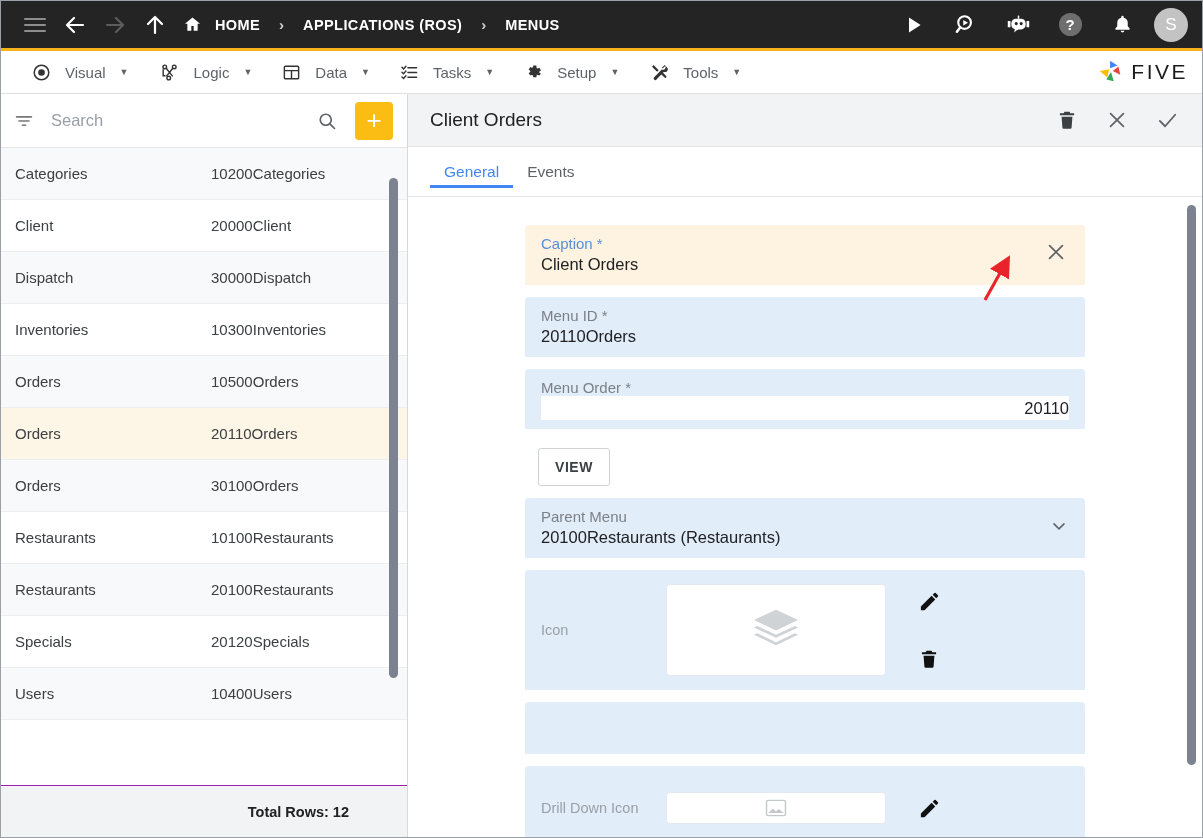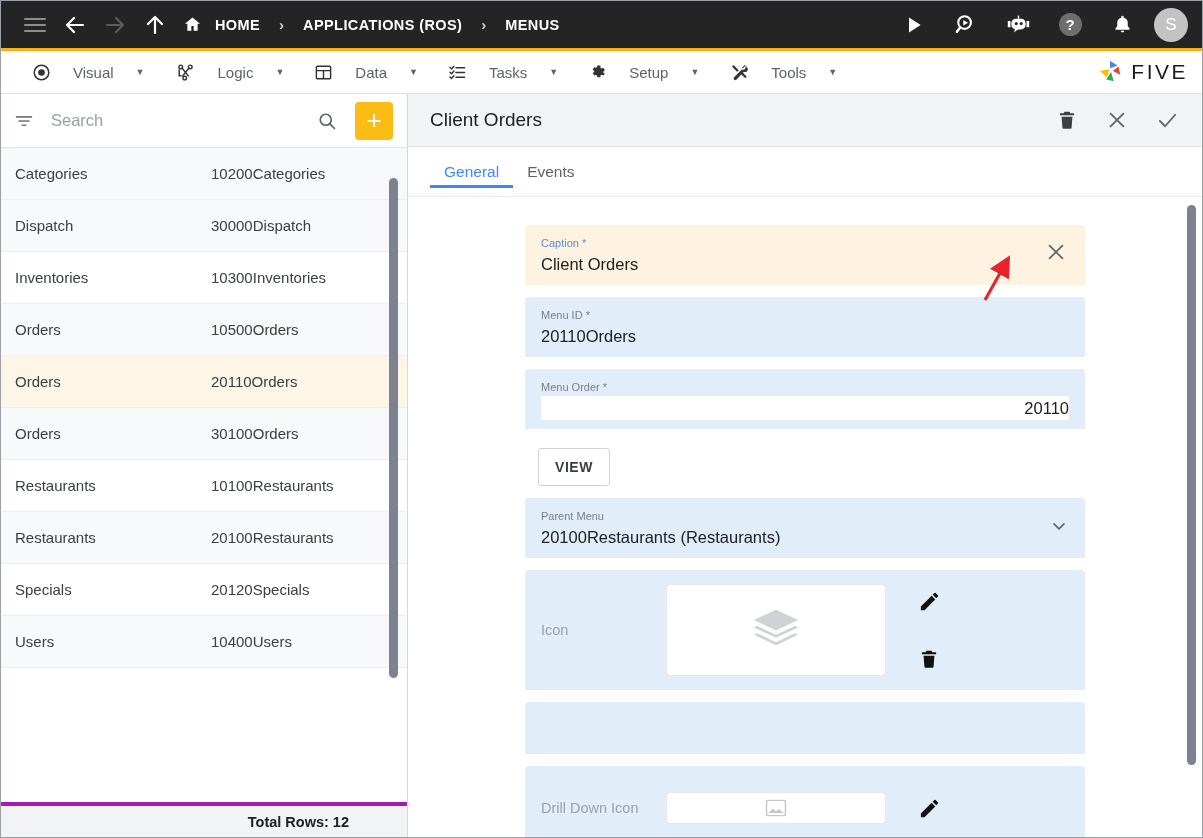--- a/index.html
+++ b/index.html
@@ -31,21 +31,21 @@
   .avatar { width: 34px; height: 34px; border-radius: 50%; background: #c3c3c3; color: #fff;
             display: flex; align-items: center; justify-content: center; font-size: 17px; cursor: pointer; }
   .help-circle { width: 23px; height: 23px; border-radius: 50%; background: #6e6e6e; color: #fff;
             display: flex; align-items: center; justify-content: center; font-size: 15px; font-weight: bold; }
 
   
   .menubar-wrap { flex: none; }
   .gold-line { height: 3px; background: #f6b21b; }
   .menubar { height: 43px; background: #fff; display: flex; align-items: center;
              padding-left: 16px; border-bottom: 1px solid #e0e0e0; position: relative; }
-  .menu-item { display: flex; align-items: center; gap: 22px; padding: 0 15px; height: 43px;
+  .menu-item { display: flex; align-items: center; gap: 14px; padding: 0 15px; height: 43px;
                cursor: pointer; font-size: 15px; color: #5f6368; }
   .menu-item .cap { color: #5f6368; }
   .caret { font-size: 9px; color: #5f6368; }
   .logo { position: absolute; right: 14px; display: flex; align-items: center; gap: 6px; }
   .logo-text { font-size: 21px; letter-spacing: 2.5px; color: #1a1a1a; }
 
   
   .body { flex: 1; display: flex; min-height: 0; background: #fff; }
 
   
@@ -73,23 +73,23 @@
   .row { height: 52px; display: flex; align-items: center; border-bottom: 1px solid #eceff1;
          cursor: pointer; }
   .row.odd  { background: #f8f9fa; }
   .row.even { background: #ffffff; }
   .row.sel  { background: #fdf5e6; }
   .cell { font-size: 15px; color: #3c4043; padding-left: 14px; }
   .c1 { width: 196px; }
   .c2 { flex: 1; }
   .list-scroll { position: absolute; right: 9px; top: 30px; width: 9px; height: 500px;
                  background: #7c8290; border-radius: 5px; cursor: pointer; }
-  .total { height: 35px; background: #f1f3f4; display: flex; align-items: center;
+  .total { height: 52px; background: #f1f3f4; display: flex; align-items: center;
            justify-content: flex-end; padding-right: 58px; font-size: 14.5px; font-weight: bold;
-           color: #202124; border-top: 4px solid #a21caf; flex: none; }
+           color: #202124; border-top: 1px solid #a21caf; flex: none; }
 
   
   .right { flex: 1; display: flex; flex-direction: column; min-width: 0; position: relative;
            background: #fff; }
   .panel-head { height: 53px; background: #f1f3f4; display: flex; align-items: center;
                 padding: 0 22px; border-bottom: 1px solid #e2e2e2; flex: none; }
   .panel-title { font-size: 19px; color: #202124; }
   .panel-actions { margin-left: auto; display: flex; align-items: center; gap: 24px; }
   .pa-btn { cursor: pointer; display: flex; align-items: center; justify-content: center;
             width: 26px; height: 26px; }
@@ -101,21 +101,21 @@
   .tab.active::after { content: ''; position: absolute; left: 0; right: 0; bottom: 0; height: 3px;
                        background: #4285f4; }
 
   .form-scroll { flex: 1; overflow: hidden; position: relative; min-height: 0; }
   .form { padding: 28px 0 0 0; display: flex; flex-direction: column; align-items: center; }
   .frow { width: 560px; display: flex; align-items: flex-start; margin-bottom: 12px; }
   .field { flex: 1; background: #e2edfa; border-radius: 4px 4px 0 0; position: relative;
            padding: 10px 16px 9px 16px; min-height: 52px; }
   .field.focused { background: #fdf3e0; }
   .field.tall { min-height: 104px; display: flex; align-items: center; gap: 0; padding: 14px 16px; }
-  .flabel { font-size: 11px; color: #7b8086; line-height: 17px; }
+  .flabel { font-size: 15px; color: #7b8086; line-height: 17px; }
   .field.focused .flabel { color: #5a8fd6; }
   .fvalue { font-size: 16.5px; color: #202124; line-height: 24px; }
   .fvalue.right { text-align: right; }
   .fvalue.empty { height: 24px; }
   .clear-x { position: absolute; right: 18px; top: 16px; cursor: pointer; }
   .chev { position: absolute; right: 16px; top: 50%; transform: translateY(-50%); cursor: pointer; }
   .view-btn { width: 72px; height: 38px; margin-left: 13px; margin-top: 7px; border: 1px solid #d0d3d6;
               background: #fff; border-radius: 3px; font-size: 14px; font-weight: bold; color: #3c4043;
               letter-spacing: .5px; cursor: pointer; font-family: inherit; flex: none; }
   .icon-label { width: 125px; font-size: 14.5px; color: #9aa0a6; flex: none; }
@@ -300,20 +300,24 @@
         </div>
         <div class="plus-btn">+</div>
       </div>
 
 
       <div class="rows" id="rows-container">
         <div class="row odd">
             <div class="cell c1">Categories</div>
             <div class="cell c2">10200Categories</div>
           </div>
+          <div class="row even">
+            <div class="cell c1">Client</div>
+            <div class="cell c2">20000Client</div>
+          </div>
           <div class="row odd">
             <div class="cell c1">Dispatch</div>
             <div class="cell c2">30000Dispatch</div>
           </div>
           <div class="row even">
             <div class="cell c1">Inventories</div>
             <div class="cell c2">10300Inventories</div>
           </div>
           <div class="row odd">
             <div class="cell c1">Orders</div>

